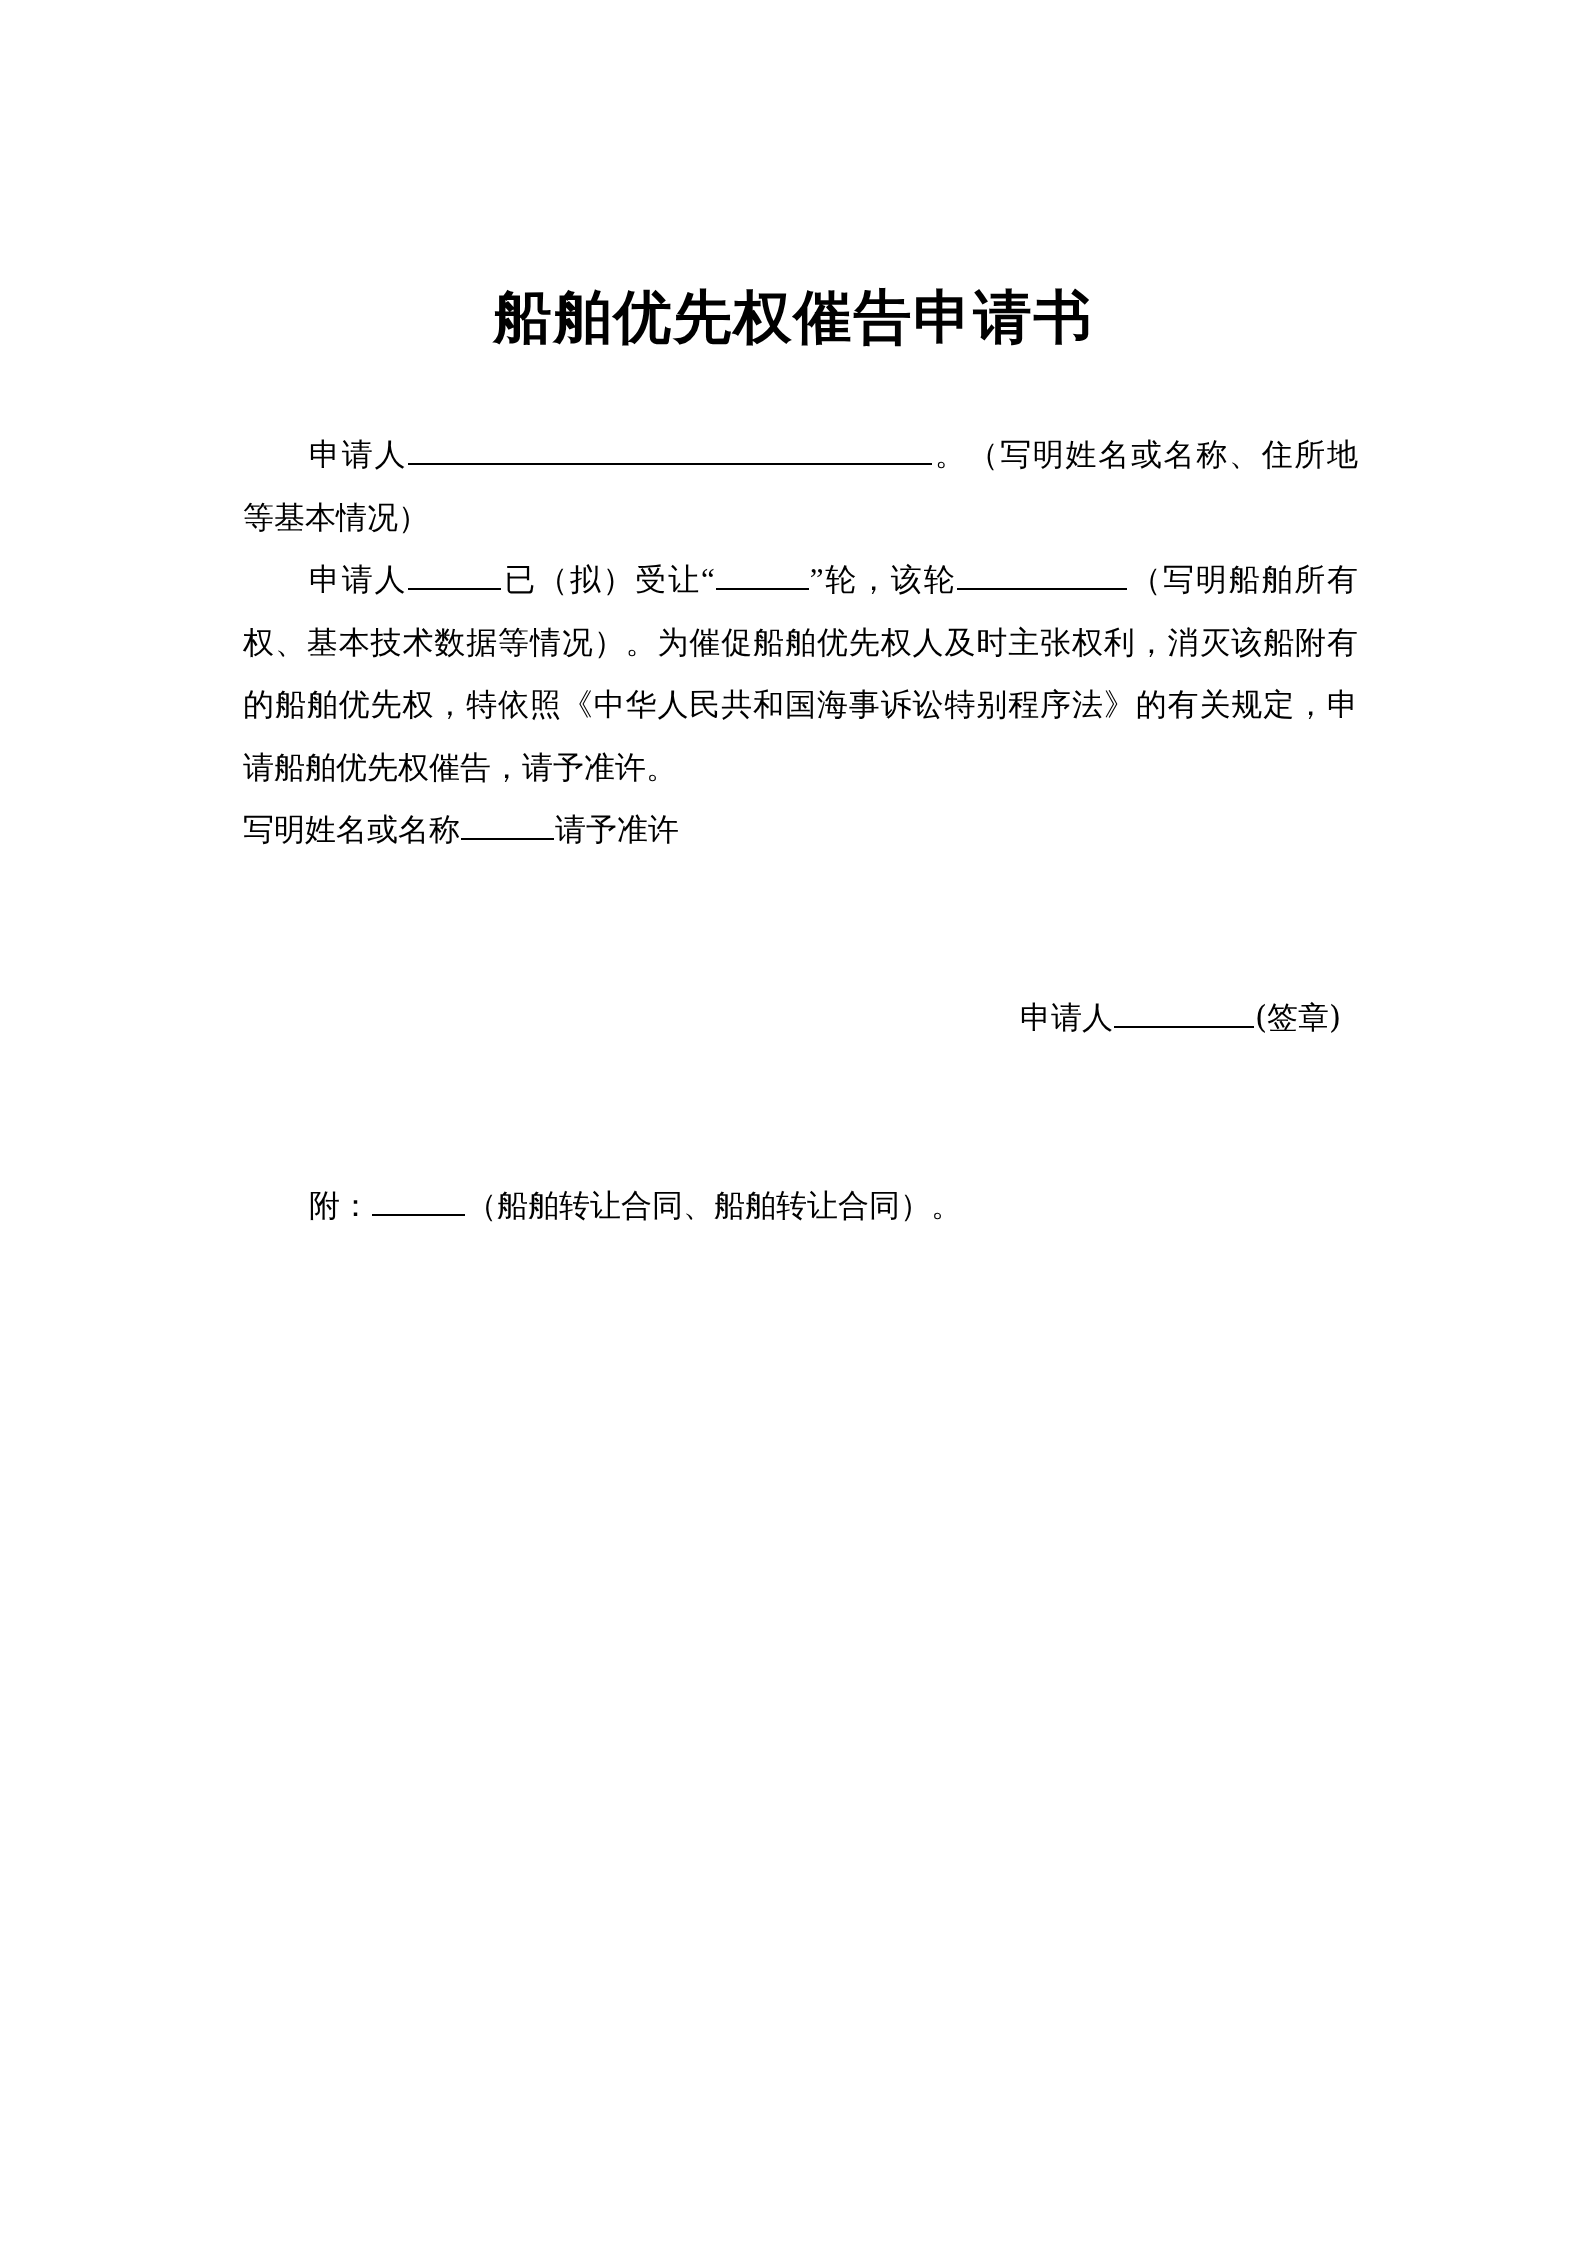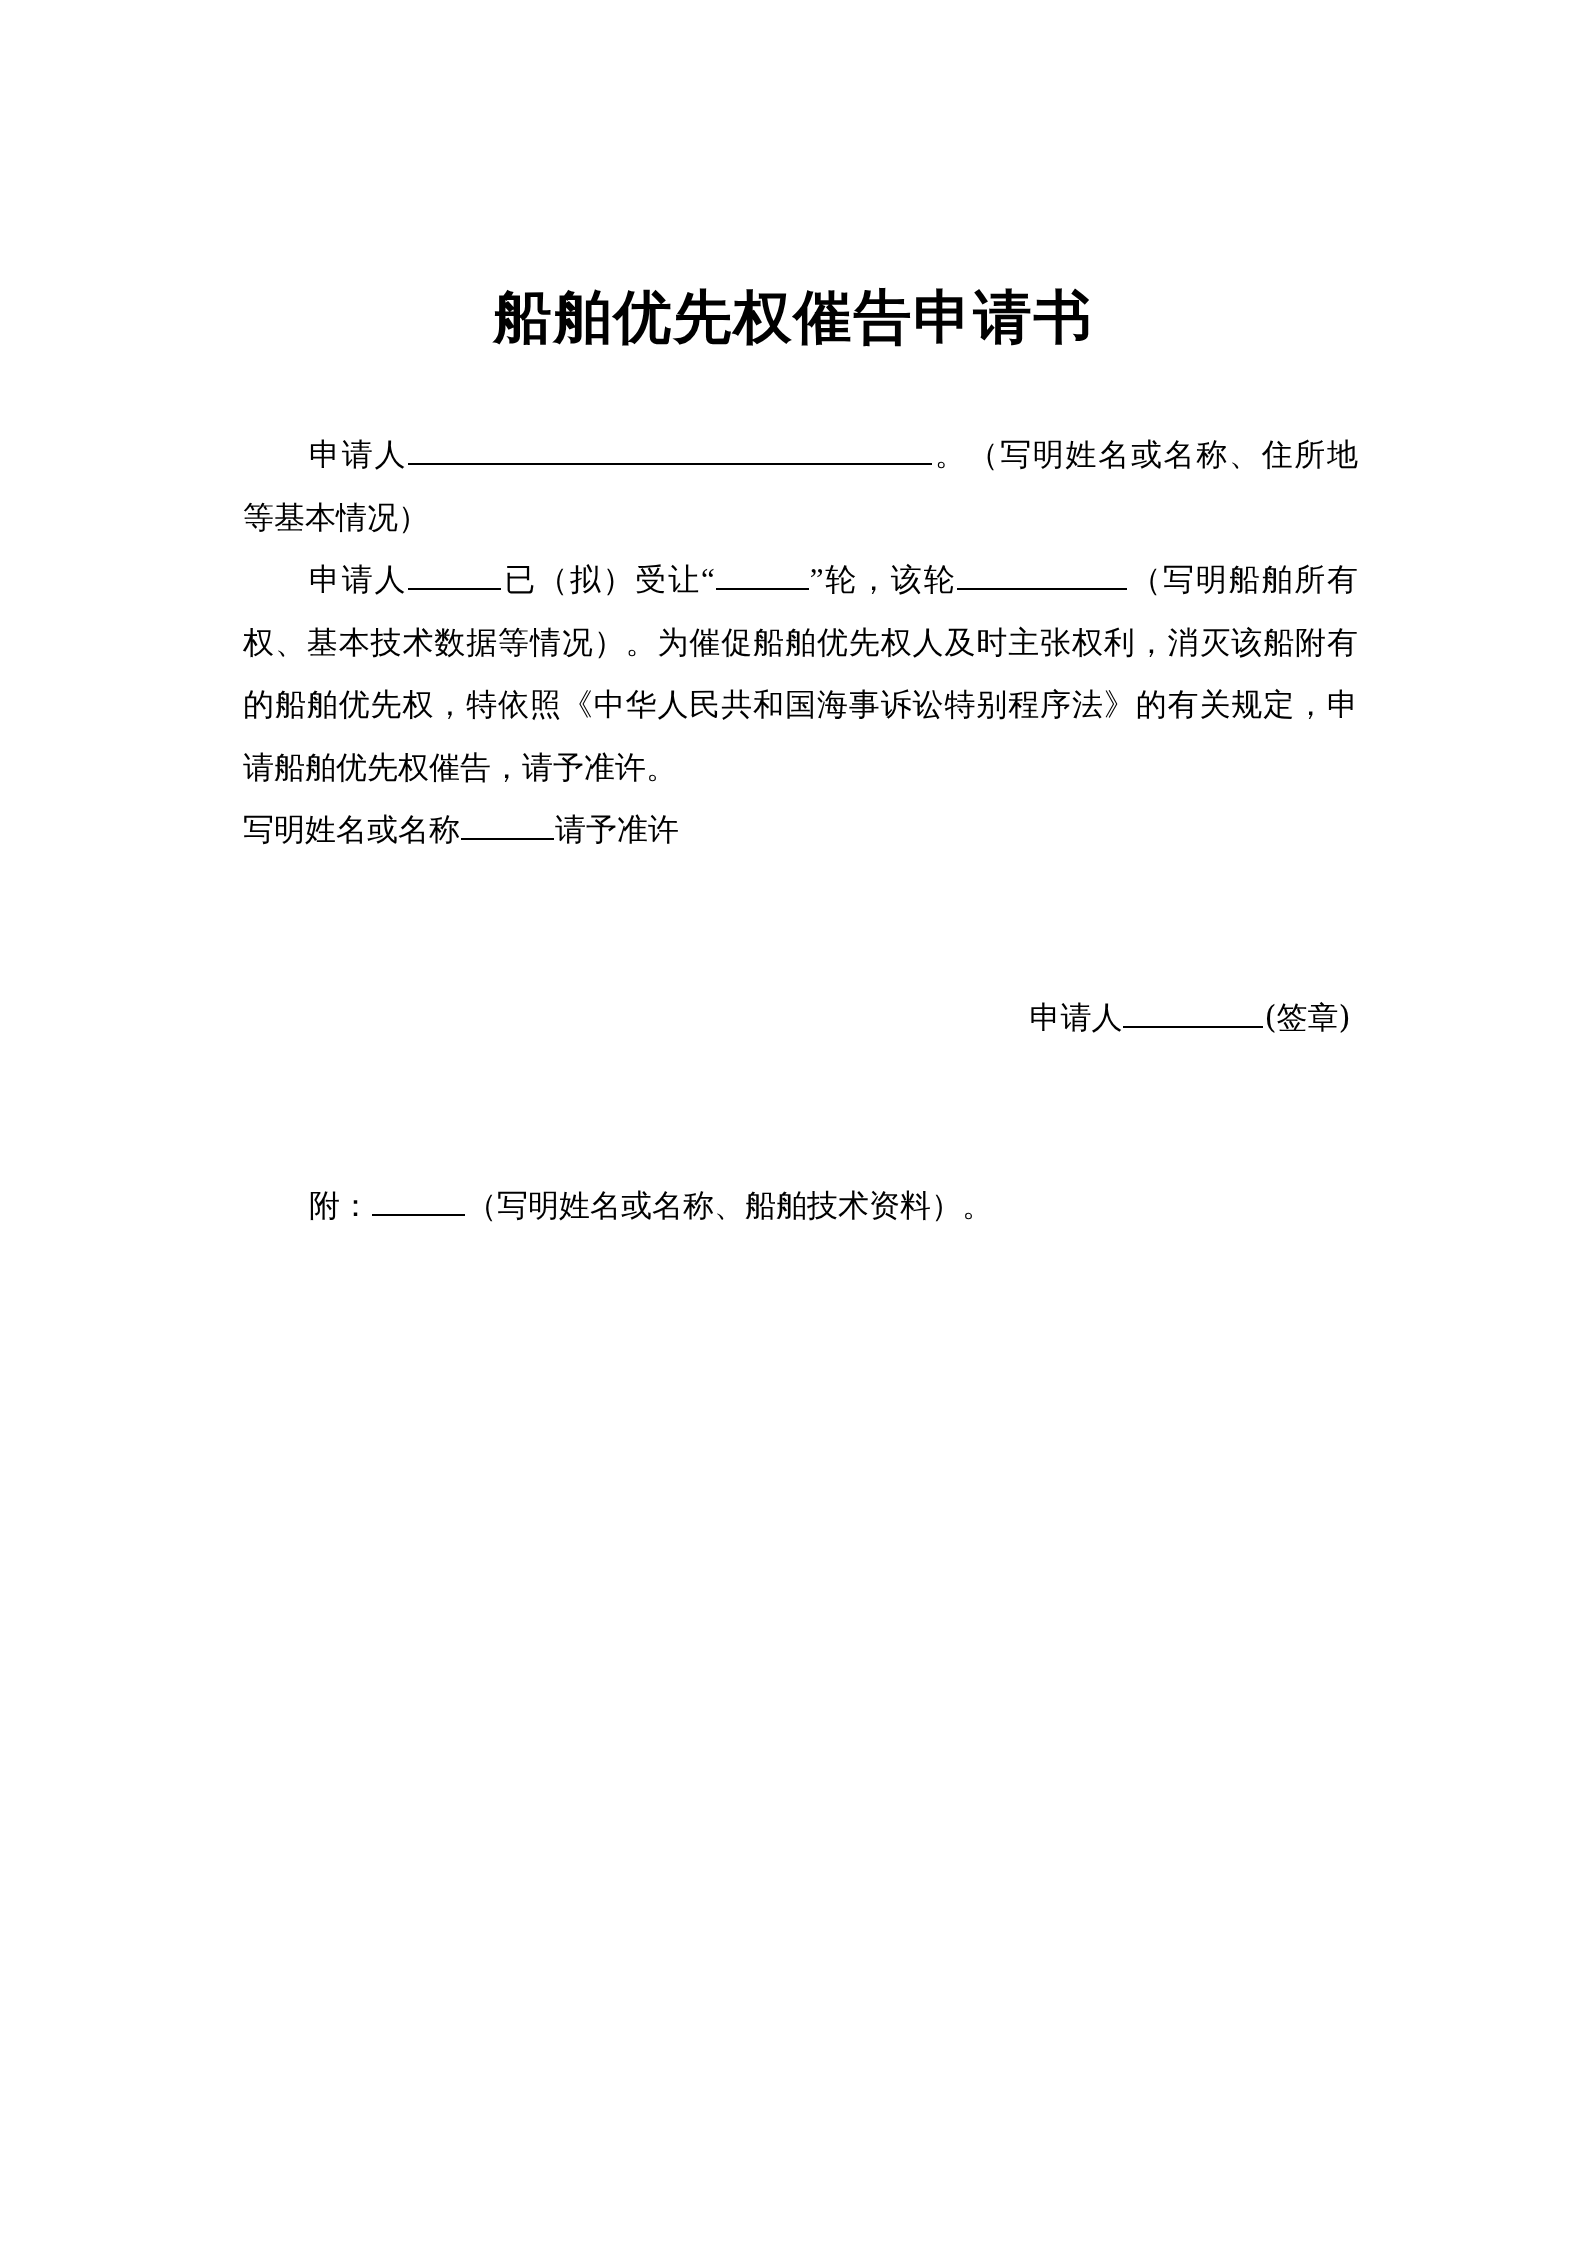--- a/index.html
+++ b/index.html
@@ -57,21 +57,21 @@
     .sig-block {
       position: absolute;
       left: 1020px;
       top: 986px;
       width: 340px;
       font-size: 31px;
       line-height: 62.5px;
     }
     .sig-line {
       white-space: nowrap;
-      text-align: center;
+      text-align: left;
     }
     .attach {
       position: absolute;
       left: 309px;
       top: 1174px;
       font-size: 31px;
       line-height: 62.5px;
       white-space: nowrap;
     }
   </style>
@@ -88,15 +88,15 @@
     <p class="para"><span>申请人</span><span class="blank" style="width:93px"></span><span>已（拟）受让“</span><span class="blank" style="width:93px"></span><span>”轮，该轮</span><span class="blank" style="width:170px"></span><span>（写明船舶所有权、基本技术数据等情况）。为催促船舶优先权人及时主张权利，消灭该船附有的船舶优先权，特依照《中华人民共和国海事诉讼特别程序法》的有关规定，申请船舶优先权催告，请予准许。</span></p>
 
 
     <p class="para no-indent"><span>写明姓名或名称</span><span class="blank" style="width:93px"></span><span>请予准许</span></p>
   </div>
 
   <div class="sig-block">
     <div class="sig-line"><span>申请人</span><span class="blank" style="width:140px"></span><span>(签章)</span></div>
   </div>
 
-  <div class="attach"><span>附：</span><span class="blank" style="width:93px"></span><span>（写明姓名或名称、船舶技术资料）。</span></div>
+  <div class="attach"><span>附：</span><span class="blank" style="width:93px"></span><span>（船舶转让合同、船舶转让合同）。</span></div>
 
 </div>
 
 </body></html>

